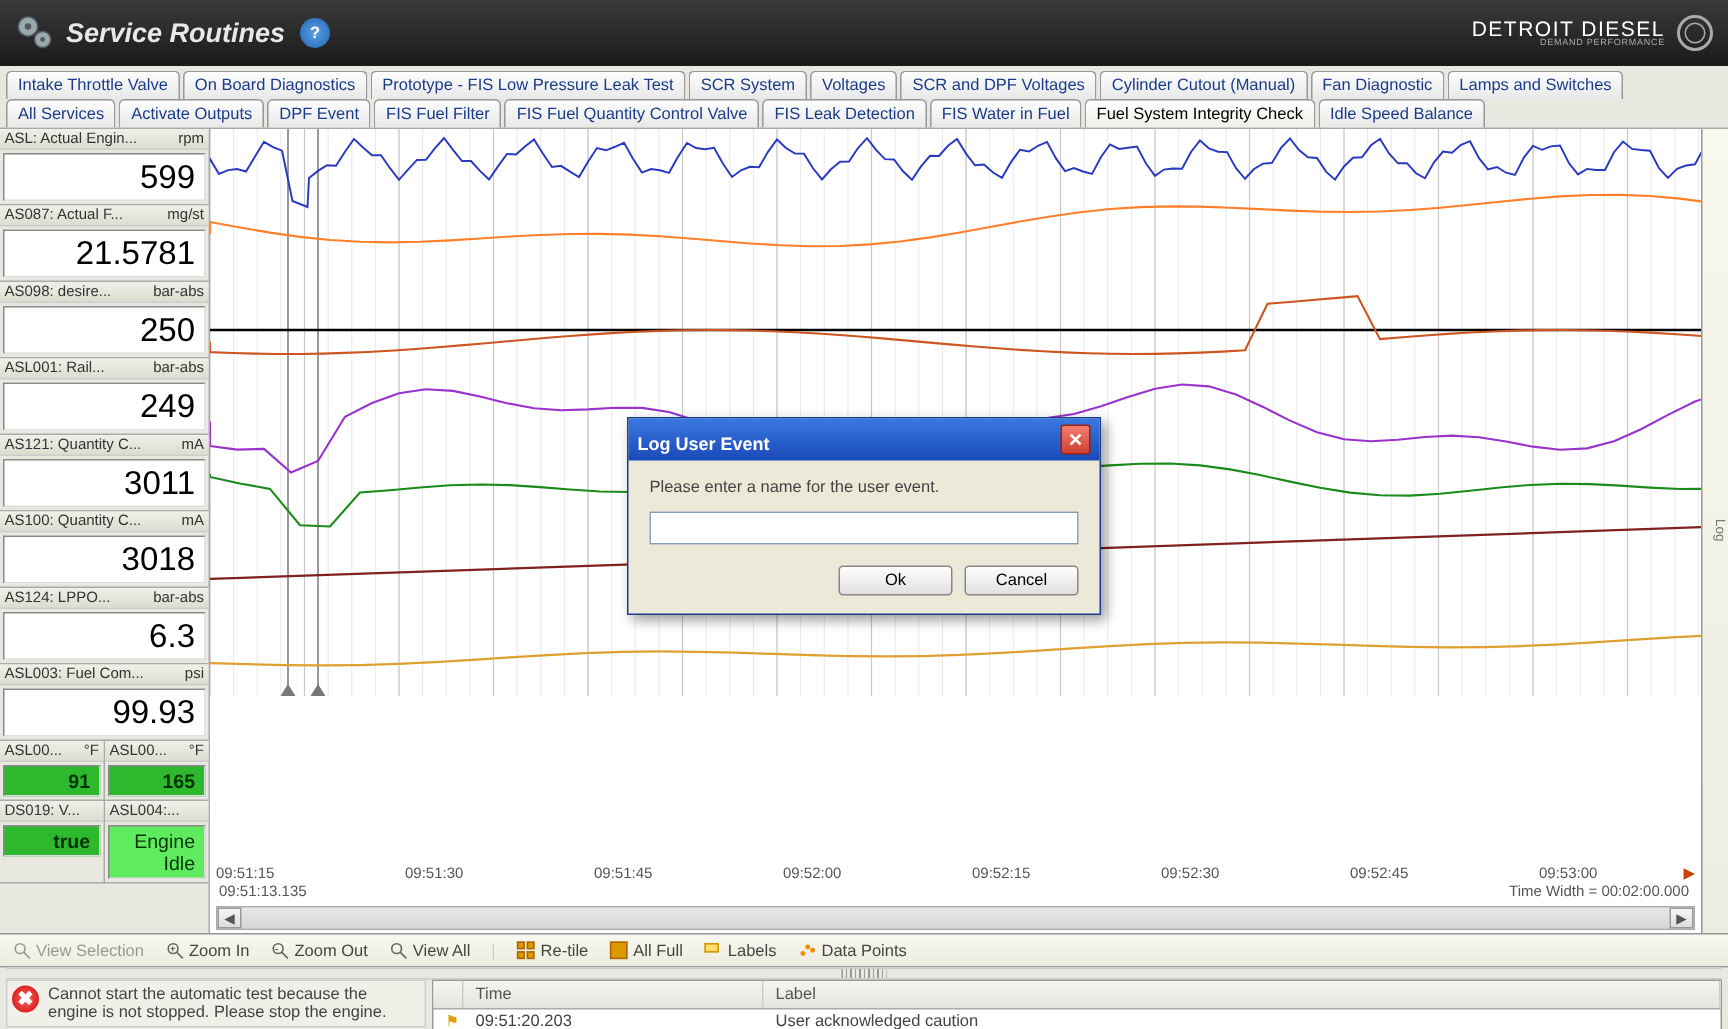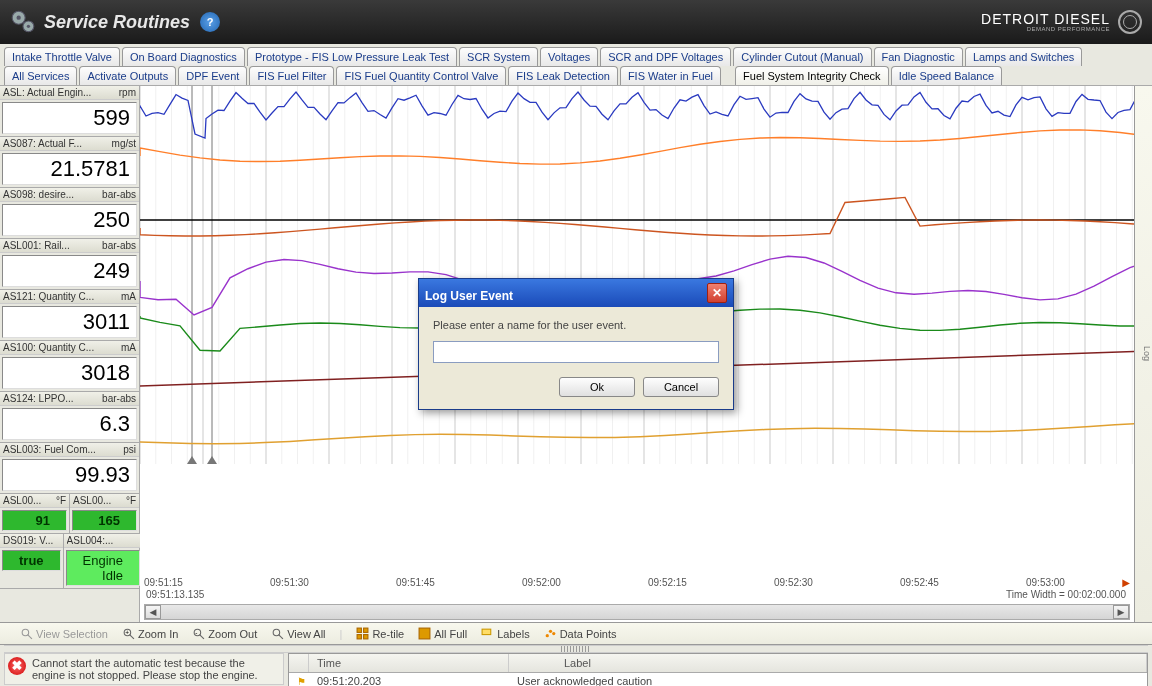--- a/index.html
+++ b/index.html
@@ -11,46 +11,46 @@
 .header .brand { margin-left: auto; display:flex; align-items:center; gap:8px; }
 .brand-text { display:flex; flex-direction:column; align-items:flex-end; line-height:1; }
 .brand-text .l1 { font-size: 14px; letter-spacing: 1px; font-family: 'Arial Black', sans-serif; }
 .brand-text .l2 { font-size: 6px; letter-spacing: 0.5px; color:#aaa; }
 .brand-logo { width:24px; height:24px; border:2px solid #aaa; border-radius:50%; position:relative; }
 .brand-logo::after{content:'';position:absolute;top:3px;left:3px;right:3px;bottom:3px;border:1.5px solid #aaa;border-radius:50%;}
 
 .tabs { padding-top: 3px; background:#e8e8e0; }
 .tabrow { display:flex; padding: 0 4px; gap: 2px; flex-wrap: nowrap; }
 .tab { background: linear-gradient(#fdfdfd,#e8e8e8); border:1px solid #999; border-bottom:none; border-radius:4px 4px 0 0; padding:3px 7px; font-size:11px; color:#1a3c8a; cursor:pointer; white-space:nowrap; }
-.tab.active { background: linear-gradient(#fff,#f0f0e8); color:#000; font-weight:normal; position:relative; z-index:2;margin-left:12px; }
+.tab.active { background: linear-gradient(#fff,#f0f0e8); color:#000; font-weight:normal; position:relative; z-index:2; }
 .tabrow2 .tab { font-size:11px; }
 
 .mainarea { display:flex; height: 537px; border-top:1px solid #aaa; }
 .leftpanel { width: 140px; background:#e8e8e0; border-right:1px solid #aaa; display:flex; flex-direction:column; }
 .meter { border-bottom:1px solid #aaa; }
 .meter .mlabel { display:flex; font-size:10px; background: linear-gradient(#f0f0e8,#dcdcd0); padding:1px 3px; border-bottom:1px solid #ccc; }
 .meter .mname { flex:1; color:#333; overflow:hidden; white-space:nowrap; text-overflow:ellipsis; }
 .meter .munit { color:#333; white-space:nowrap; }
 .meter .mval { background:#fff; border:1px inset #ddd; margin:2px; text-align:right; padding:2px 6px; font-size:22px; font-family: Arial; }
 .twometers { display:flex; }
 .twometers .meter { flex:1; border-right:1px solid #aaa; }
 .twometers .meter:last-child { border-right:none; }
-.twometers .mval { font-size:13px; padding:2px 16px; }
+.twometers .mval { font-size:13px; padding:2px 6px; }
 .twometers .mval.green { background:#2eb82e; color:#003300; font-weight:bold; }
 .twometers .mval.greenlt { background:#5eeb5e; color:#003300; }
 
 .chartwrap { flex:1; display:flex; flex-direction:column; background:#fff; }
 .chart { flex:1; position:relative; overflow:hidden; }
 .chart svg { position:absolute; top:0; left:0; }
 .timelabel { position:absolute; bottom:2px; font-size:10px; color:#555; }
 .scroll { height:16px; background:linear-gradient(#e8e8e8,#d5d5d5); border:1px solid #aaa; margin:2px 4px; display:flex; align-items:center; }
 .scroll .arrow { width:16px; height:14px; background:linear-gradient(#f5f5f5,#ddd); border:1px solid #999; text-align:center; line-height:12px; font-size:9px; color:#555;}
 .scroll .track { flex:1; height:14px; position:relative; }
 
-.toolbar { background: linear-gradient(#f8f8ee,#ecece0); border-top:1px solid #999; border-bottom:1px solid #999; padding:4px 20px; display:flex; gap:14px; align-items:center; }
+.toolbar { background: linear-gradient(#f8f8ee,#ecece0); border-top:1px solid #999; border-bottom:1px solid #999; padding:4px 8px; display:flex; gap:14px; align-items:center; }
 .toolbar .tbtn { color:#444; display:flex; align-items:center; gap:3px; cursor:pointer; font-size:11px;}
 .toolbar .tbtn.disabled { color:#999; }
 .toolbar .ticon { width:13px; height:13px; }
 
 .splitter { height: 8px; background:#e8e8e0; border-top:1px solid #ccc; border-bottom:1px solid #ccc; margin: 0 4px;}
 .splitter .grip{ width:30px; height:6px; margin:0 auto; background: repeating-linear-gradient(90deg,#999,#999 1px,transparent 1px,transparent 3px); }
 
 .bottom { display:flex; height: 100px; gap:4px; padding:0 4px; align-items:stretch; }
 .leftbottom { width: 280px; display:flex; flex-direction:column; gap:2px;}
 .msgrow{display:flex;align-items:flex-start;gap:6px;background:#f0f0e8;padding:3px;border:1px solid #ccc;}
@@ -59,21 +59,21 @@
 .inputrow{height:20px;border:1px inset #ccc;background:#fff;}
 .btnrow{display:flex;gap:4px;}
 .btnrow button{flex:1;padding:5px;font-size:11px;background:linear-gradient(#fefefe,#e0e0e0);border:1px solid #888;cursor:pointer;}
 .btnrow button:disabled{color:#999;}
 
 .eventlist{flex:1;background:#fff;border:1px solid #999;display:flex;flex-direction:column;}
 .eventlist .hdr{display:flex;background:linear-gradient(#f5f5f0,#e5e5de);border-bottom:1px solid #aaa;font-size:11px;color:#555;}
 .eventlist .hdr div{padding:3px 8px;border-right:1px solid #ccc;}
 .eventlist .hdr .c1{width:20px;}
 .eventlist .hdr .c2{width:200px;}
-.eventlist .hdr .c3{flex:1;margin-left:47px;}
+.eventlist .hdr .c3{flex:1;}
 .eventlist .row{display:flex;font-size:11px;color:#444;}
 .eventlist .row div{padding:2px 8px;}
 .eventlist .row .c1{width:20px;}
 .eventlist .row .c2{width:200px;}
 .eventlist .row .c3{flex:1;}
 .flag{color:#e0a000;font-size:10px;}
 
 .dialog { position:absolute; left:418px; top:278px; width:316px; background:#ece9d8; border:1px solid #1a3c8a; box-shadow:3px 3px 8px rgba(0,0,0,0.4); }
 .dialog .titlebar { background:linear-gradient(#3a78e0,#1a4ab8); color:#fff; padding:4px 6px; display:flex; align-items:flex-end; font-size:12px; font-weight:bold; }
 .dialog .closebtn { margin-left:auto; width:20px; height:20px; background:linear-gradient(#f08070,#d04030); border:1px solid #a02010; color:#fff; text-align:center; line-height:18px; font-weight:bold; border-radius:2px; cursor:pointer;}

